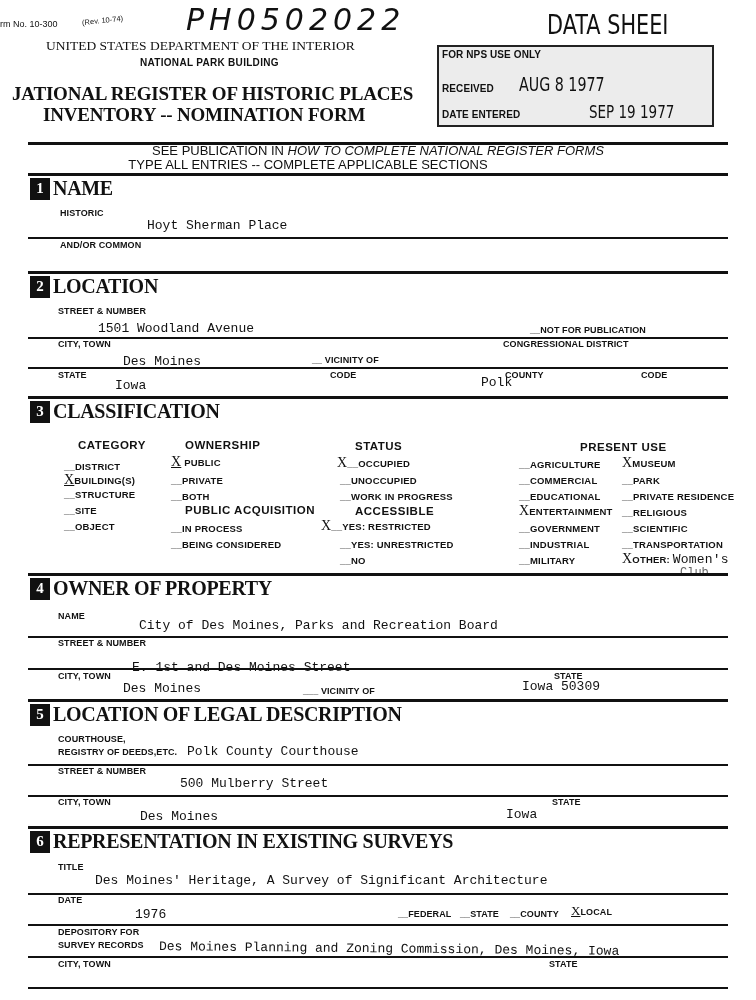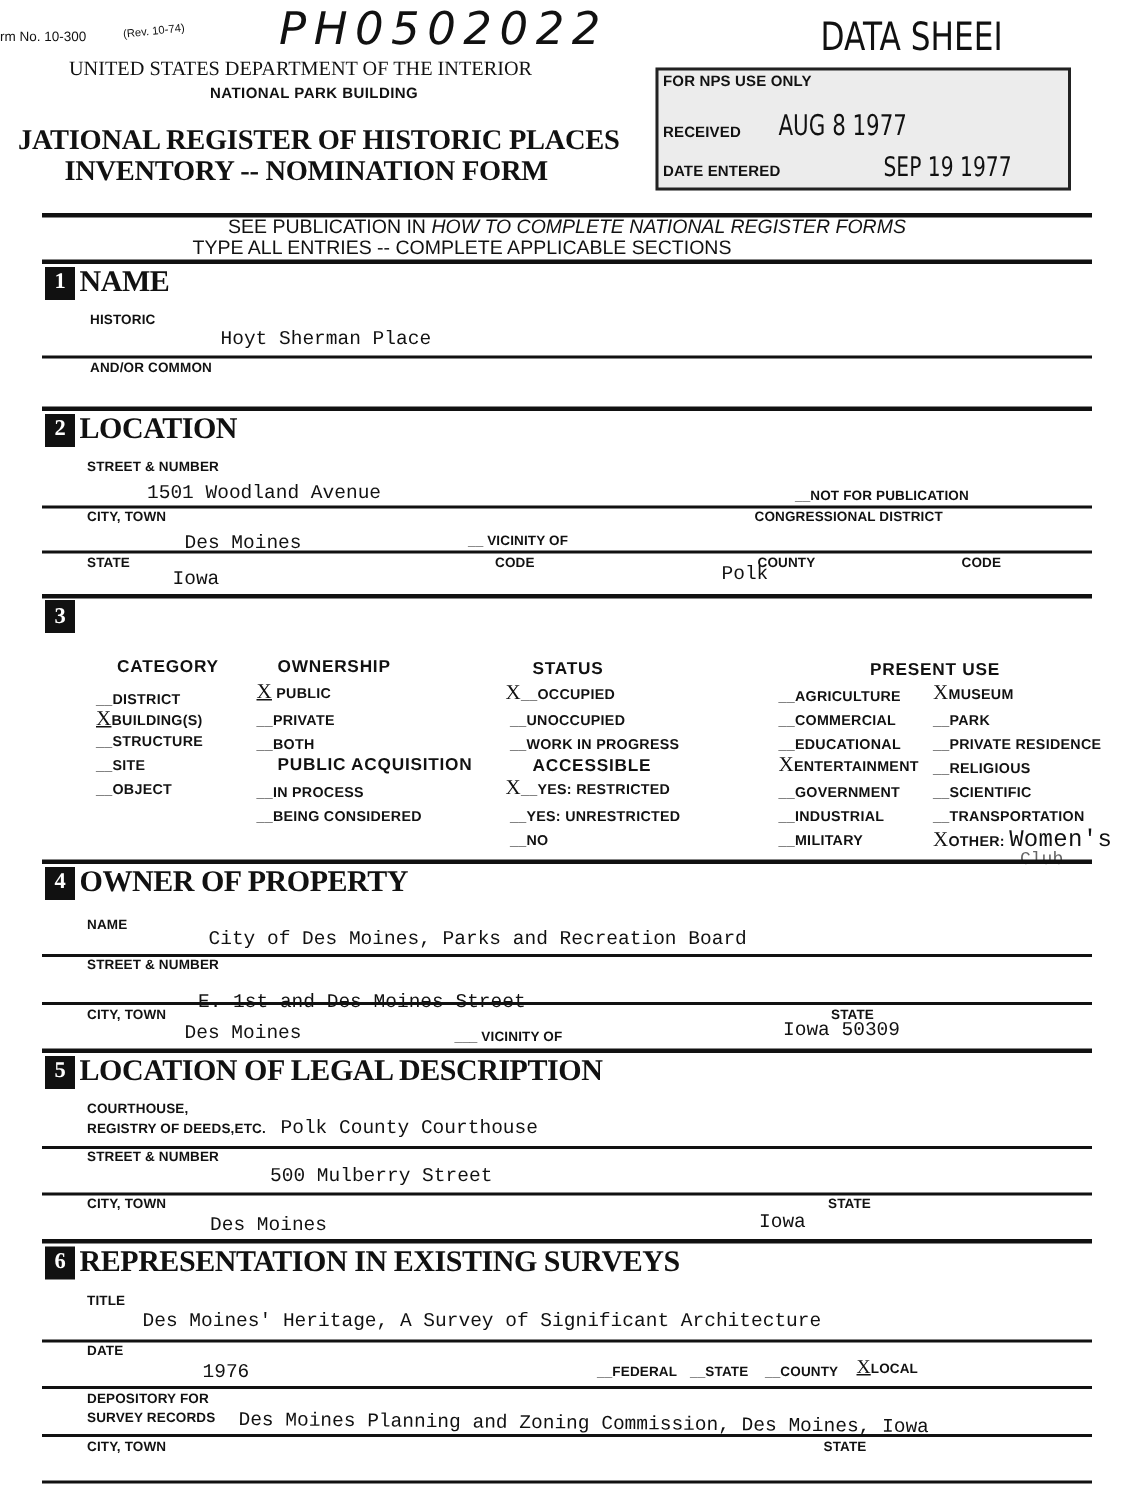--- a/index.html
+++ b/index.html
@@ -74,20 +74,21 @@
 <div class="abs small" style="left:58px;top:370px;">STATE</div>
 <div class="abs small" style="left:330px;top:370px;">CODE</div>
 <div class="abs small" style="left:505px;top:370px;">COUNTY</div>
 <div class="abs small" style="left:641px;top:370px;">CODE</div>
 <div class="abs typed" style="left:115px;top:378px;">Iowa</div>
 <div class="abs typed" style="left:481px;top:375px;">Polk</div>
 
 <div class="rule thick" style="top:396px;"></div>
 <div class="sec-head" style="top:400px;">
   <div class="sec-num">3</div>
+  <div class="sec-title">CLASSIFICATION</div>
 </div>
 
 <div class="abs col-head" style="left:78px;top:439px;">CATEGORY</div>
 <div class="abs opt" style="left:64px;top:458px;"><span class="mark"></span>__<span>DISTRICT</span></div>
 <div class="abs opt" style="left:64px;top:472px;"><span class="mark" style="text-decoration:underline;">X</span><span>BUILDING(S)</span></div>
 <div class="abs opt" style="left:64px;top:489px;">__<span>STRUCTURE</span></div>
 <div class="abs opt" style="left:64px;top:505px;">__<span>SITE</span></div>
 <div class="abs opt" style="left:64px;top:521px;">__<span>OBJECT</span></div>
 
 <div class="abs col-head" style="left:185px;top:439px;text-align:center;">OWNERSHIP</div>
@@ -96,40 +97,40 @@
 <div class="abs opt" style="left:171px;top:491px;">__<span>BOTH</span></div>
 <div class="abs col-head" style="left:185px;top:504px;">PUBLIC ACQUISITION</div>
 <div class="abs opt" style="left:171px;top:523px;">__<span>IN PROCESS</span></div>
 <div class="abs opt" style="left:171px;top:539px;">__<span>BEING CONSIDERED</span></div>
 
 <div class="abs col-head" style="left:355px;top:440px;">STATUS</div>
 <div class="abs opt" style="left:337px;top:455px;"><span class="mark">X</span>__<span>OCCUPIED</span></div>
 <div class="abs opt" style="left:340px;top:475px;">__<span>UNOCCUPIED</span></div>
 <div class="abs opt" style="left:340px;top:491px;">__<span>WORK IN PROGRESS</span></div>
 <div class="abs col-head" style="left:355px;top:505px;">ACCESSIBLE</div>
-<div class="abs opt" style="left:337px;top:518px;"><span class="mark">X</span>__<span>YES: RESTRICTED</span></div>
+<div class="abs opt" style="left:321px;top:518px;"><span class="mark">X</span>__<span>YES: RESTRICTED</span></div>
 <div class="abs opt" style="left:340px;top:539px;">__<span>YES: UNRESTRICTED</span></div>
 <div class="abs opt" style="left:340px;top:555px;">__<span>NO</span></div>
 
 <div class="abs col-head" style="left:580px;top:441px;">PRESENT USE</div>
 <div class="abs opt" style="left:519px;top:459px;">__<span>AGRICULTURE</span></div>
 <div class="abs opt" style="left:519px;top:475px;">__<span>COMMERCIAL</span></div>
 <div class="abs opt" style="left:519px;top:491px;">__<span>EDUCATIONAL</span></div>
 <div class="abs opt" style="left:519px;top:503px;"><span class="mark">X</span><span>ENTERTAINMENT</span></div>
 <div class="abs opt" style="left:519px;top:523px;">__<span>GOVERNMENT</span></div>
 <div class="abs opt" style="left:519px;top:539px;">__<span>INDUSTRIAL</span></div>
 <div class="abs opt" style="left:519px;top:555px;">__<span>MILITARY</span></div>
 
 <div class="abs opt" style="left:622px;top:455px;"><span class="mark">X</span><span>MUSEUM</span></div>
 <div class="abs opt" style="left:622px;top:475px;">__<span>PARK</span></div>
 <div class="abs opt" style="left:622px;top:491px;">__<span>PRIVATE RESIDENCE</span></div>
 <div class="abs opt" style="left:622px;top:507px;">__<span>RELIGIOUS</span></div>
 <div class="abs opt" style="left:622px;top:523px;">__<span>SCIENTIFIC</span></div>
 <div class="abs opt" style="left:622px;top:539px;">__<span>TRANSPORTATION</span></div>
-<div class="abs opt" style="left:622px;top:551px;"><span class="mark">X</span><span>OTHER:</span> <span class="typed" style="font-weight:normal;font-size:16px;">Women's</span></div>
+<div class="abs opt" style="left:622px;top:551px;"><span class="mark">X</span><span>OTHER:</span> <span class="typed" style="font-weight:normal;font-size:13px;">Women's</span></div>
 <div class="abs typed" style="left:680px;top:566px;color:#666;font-size:12px;">Club</div>
 
 <div class="rule thick" style="top:573px;"></div>
 <div class="sec-head" style="top:577px;">
   <div class="sec-num">4</div>
   <div class="sec-title">OWNER OF PROPERTY</div>
 </div>
 <div class="abs small" style="left:58px;top:611px;">NAME</div>
 <div class="abs typed" style="left:139px;top:618px;">City of Des Moines, Parks and Recreation Board</div>
 <div class="rule" style="top:636px;"></div>

